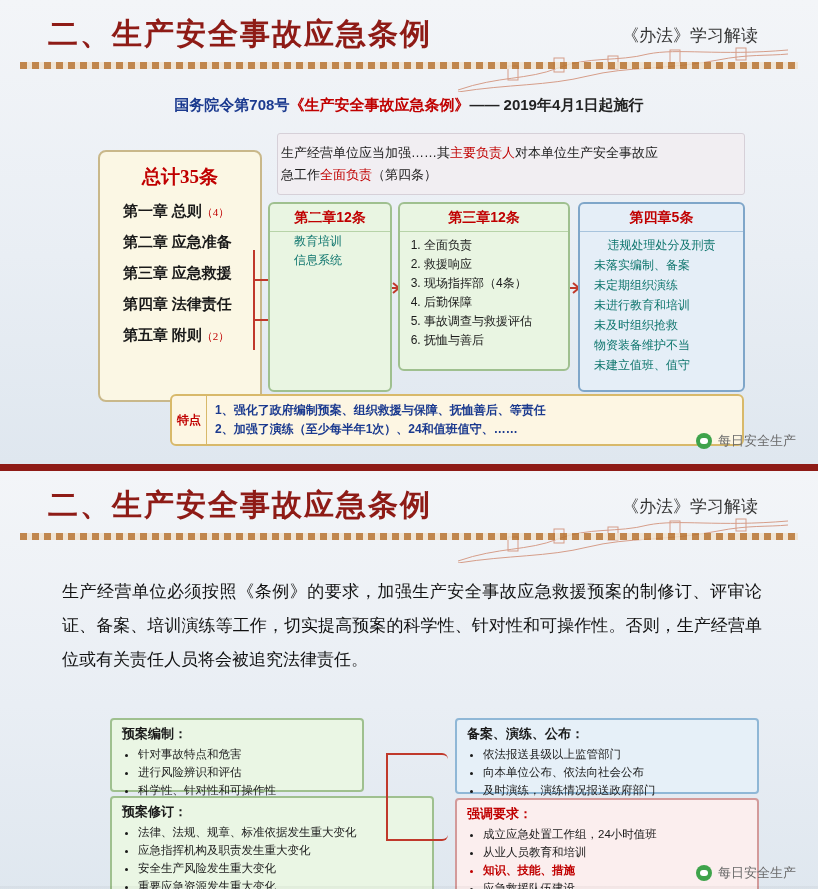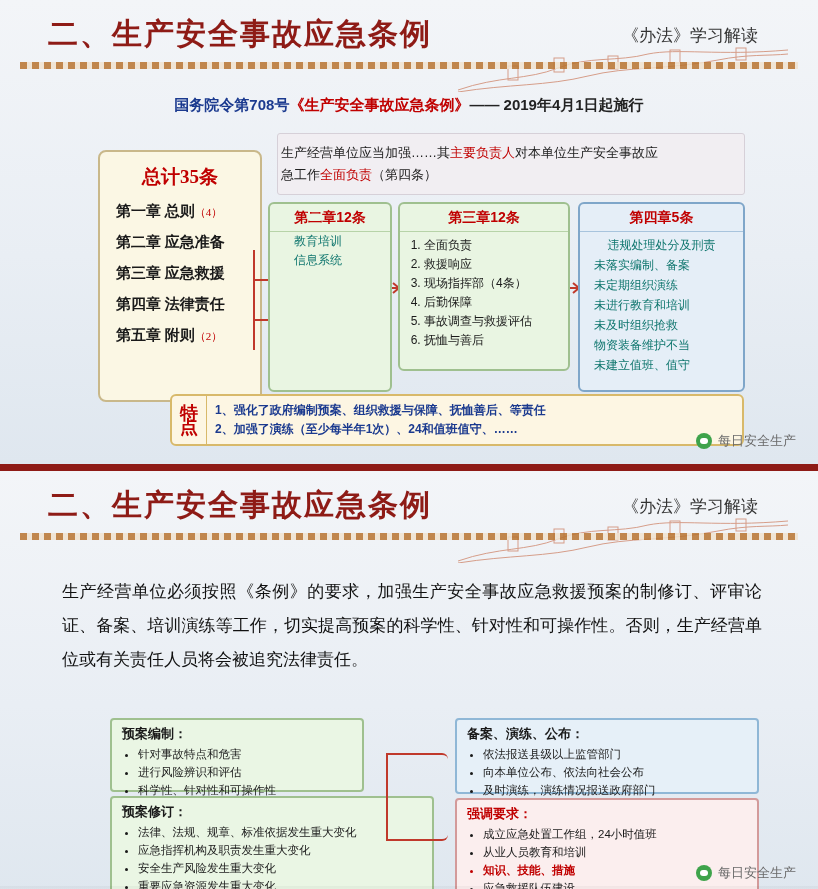--- a/index.html
+++ b/index.html
@@ -54,21 +54,21 @@
   .topbox .red{color:#c00000;}
 
   .totalbox{
     position:absolute;left:98px;top:150px;width:160px;height:248px;
     background:#fbf7e4;border:2px solid #c9b88a;border-radius:8px;font-family:Liberation Serif, serif;
   }
   .totalbox .t-title{
     text-align:center;margin-top:12px;font-size:19px;font-weight:bold;color:#c00000;
   }
   .totalbox .t-item{
-    margin:12px 0 0 16px;font-size:15px;font-weight:bold;color:#1a1a1a;
+    margin:12px 0 0 23px;font-size:15px;font-weight:bold;color:#1a1a1a;
   }
   .totalbox .t-item .n{font-size:11px;color:#c00000;font-weight:normal;}
 
   .chapbox{
     position:absolute;border:2px solid #9fc08f;border-radius:6px;background:#e9f5e2;
   }
   .chapbox .c-title{
     text-align:center;font-size:14px;font-weight:bold;color:#c00000;
     padding:5px 0 4px;border-bottom:1px solid #b7d3a8;
   }
@@ -82,21 +82,21 @@
   .chap4{left:578px;top:202px;width:163px;height:186px;border-color:#7fa6c9;background:#e5eef7;}
   .chap4 .c-title{border-bottom:1px solid #a8c4dd;}
   .chap4 .plain{padding-left:14px;line-height:20px;}
 
   .featbox{
     position:absolute;left:170px;top:394px;width:570px;height:48px;
     background:#fdf6e3;border:2px solid #d8b96a;border-radius:6px;display:flex;
   }
   .featbox .f-label{
     width:34px;flex:none;display:flex;align-items:center;justify-content:center;
-    font-size:18px;font-weight:bold;color:#c00000;border-right:1px solid #d8b96a;
+    font-size:12px;font-weight:bold;color:#c00000;border-right:1px solid #d8b96a;
     line-height:14px;text-align:center;
   }
   .featbox .f-body{padding:5px 8px;font-size:12px;line-height:19px;color:#1b3a8f;font-weight:bold;}
 
   .wm{
     position:absolute;right:22px;bottom:14px;display:flex;align-items:center;gap:6px;
     font-size:13px;color:#6a6a6a;
   }
   .wm .dot{
     width:16px;height:16px;border-radius:50%;background:#3ea34b;flex:none;

